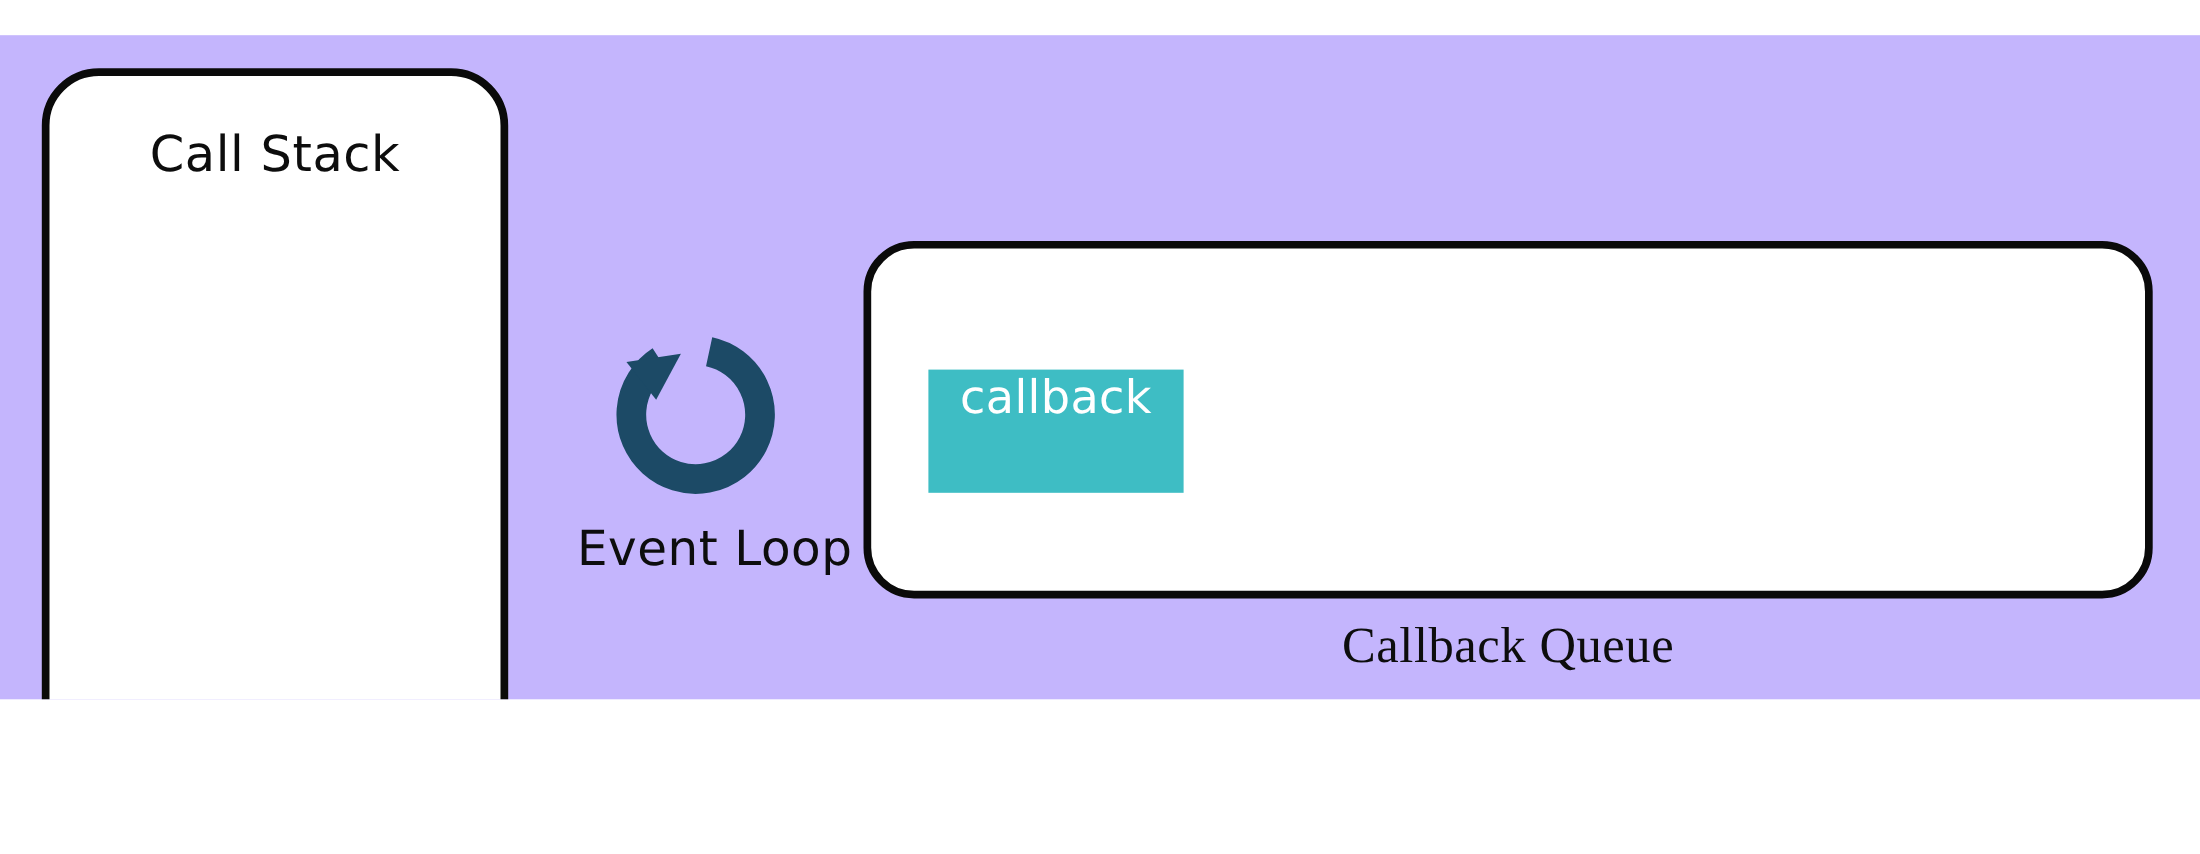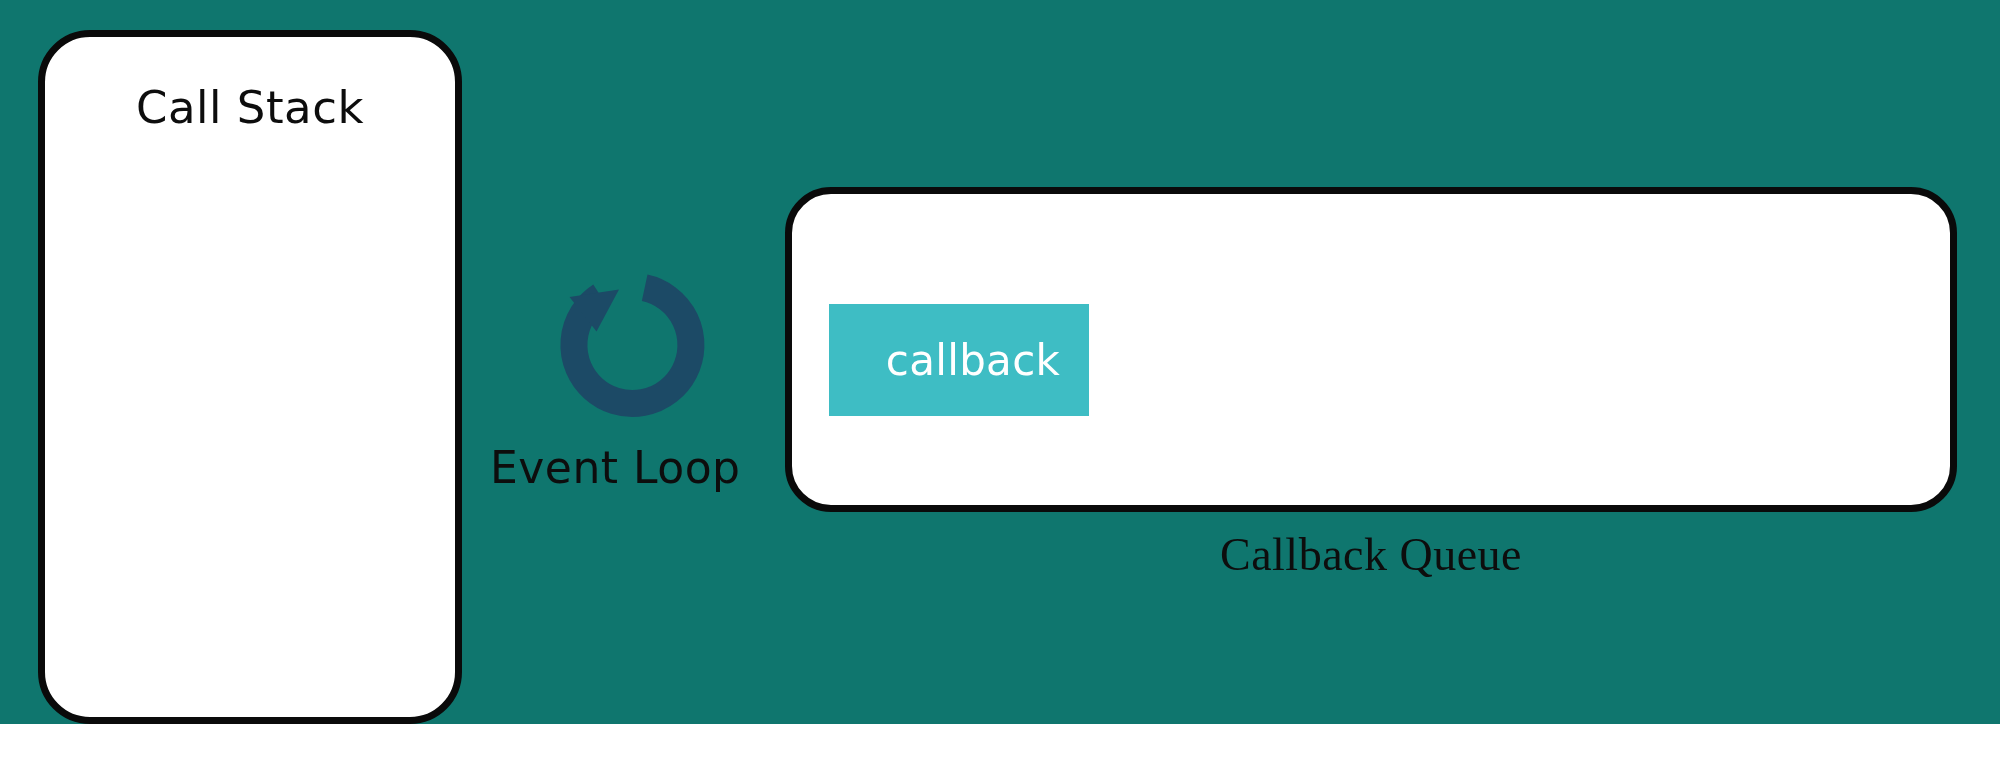--- a/index.html
+++ b/index.html
@@ -8,23 +8,24 @@
     padding: 0;
     background: #ffffff;
   }
   body {
     font-family: "DejaVu Sans", sans-serif;
   }
 
   #canvas {
     position: relative;
     width: 2000px;
-    height: 724px;
-    background: #0f766e;
+    height: 604px;
+    background: #c4b5fd;
     overflow: hidden;
+    margin-top: 32px;
   }
 
   
   .panel {
     position: absolute;
     box-sizing: border-box;
     background: #ffffff;
     border: 7px solid #0a0a0a;
     border-radius: 48px;
   }
@@ -56,29 +57,28 @@
   #callback-queue-panel {
     left: 785px;
     top: 187px;
     width: 1172px;
     height: 325px;
     border-radius: 46px;
   }
 
   #callback-chip {
     position: absolute;
-    left: 37px;
+    left: 52px;
     top: 110px;
     width: 232px;
     height: 112px;
     background: #3ebdc4;
     display: flex;
-    align-items: center;
+    align-items: flex-start;
     justify-content: center;
-    padding-left: 28px;
   }
 
   #callback-chip-label {
     font-family: "DejaVu Sans", sans-serif;
     font-size: 42px;
     font-weight: 400;
     color: #ffffff;
     letter-spacing: 0.3px;
     white-space: nowrap;
   }
@@ -112,21 +112,21 @@
     top: 0px;
     width: 155px;
     height: 150px;
   }
 
   #event-loop-label {
     position: absolute;
     left: 0;
     top: 172px;
     width: 285px;
-    text-align: left;
+    text-align: right;
     font-family: "DejaVu Sans", sans-serif;
     font-size: 44px;
     font-weight: 400;
     letter-spacing: 0.5px;
     color: #0d0d0d;
     white-space: nowrap;
   }
 </style>
 </head>
 <body>

